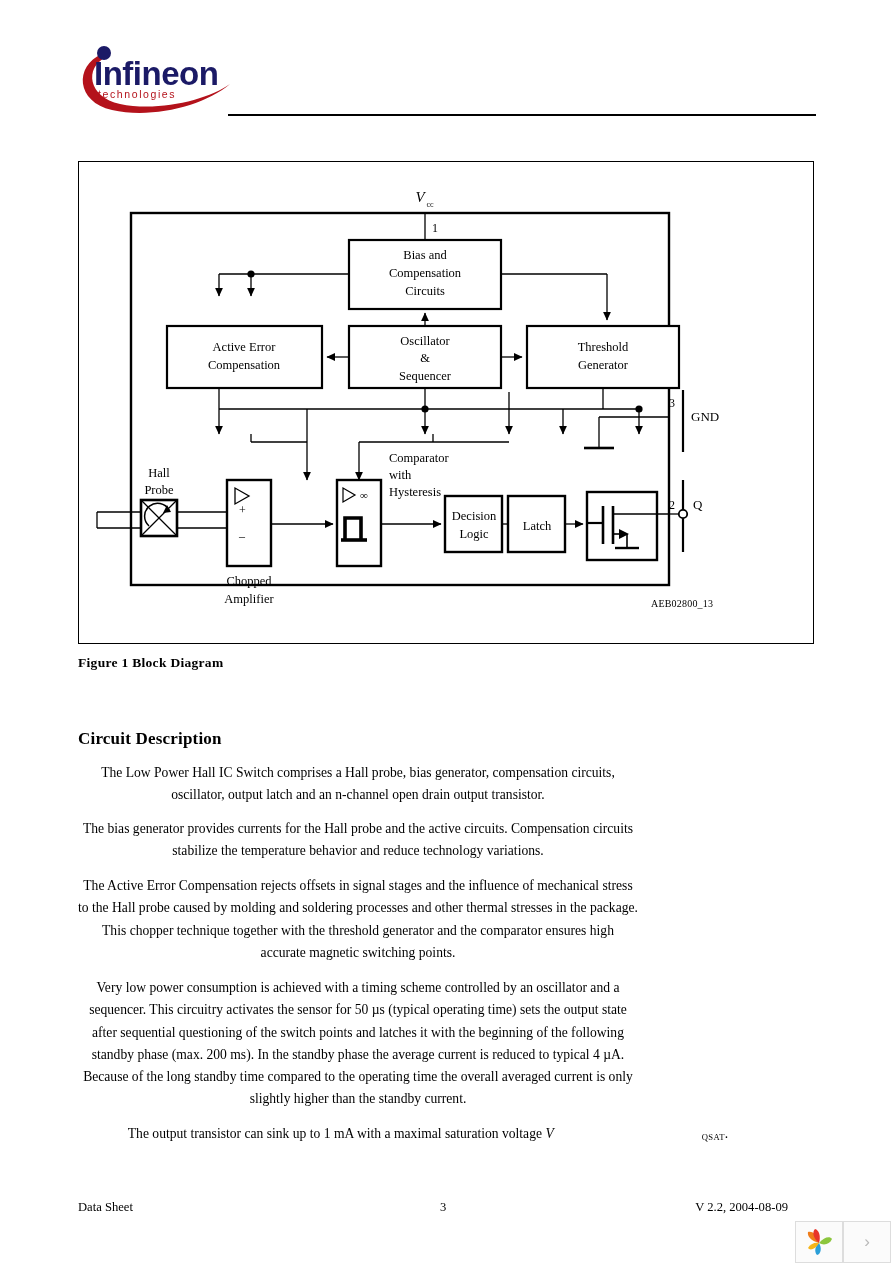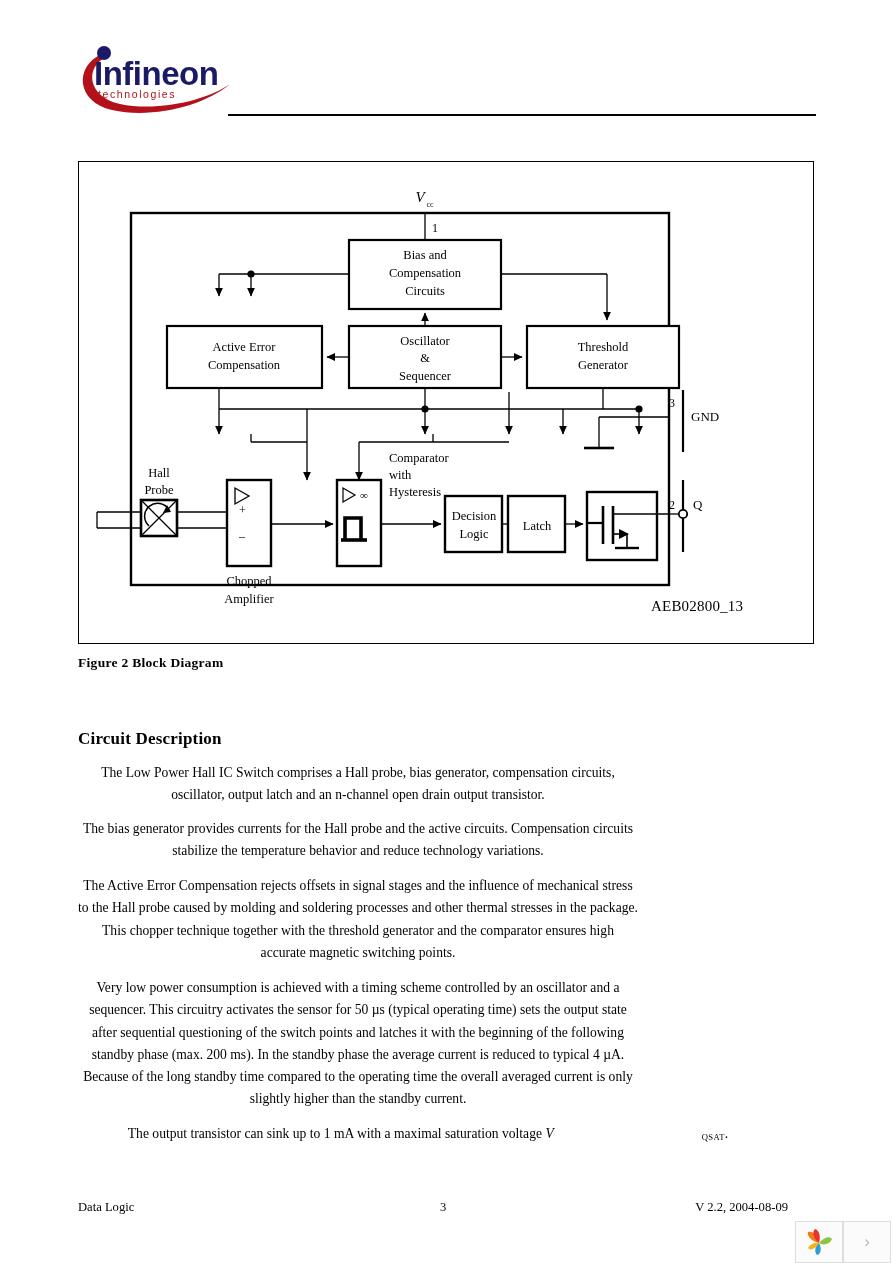--- a/index.html
+++ b/index.html
@@ -46,21 +46,21 @@
     background: #ffffff;
   }
   #diagram-canvas {
     position: absolute;
     left: 0; top: 0;
     width: 736px; height: 483px;
   }
   #fig-id {
     position: absolute;
     left: 572px; top: 436px;
-    font-size: 15px;
+    font-size: 10px;
     font-family: "Liberation Serif", serif;
     letter-spacing: 0.2px;
     white-space: nowrap;
     text-align: right;
   }
 
   #figure-caption {
     position: absolute;
     left: 78px; top: 655px;
     font-size: 13.5px;
@@ -330,35 +330,35 @@
       <text x="458" y="368" font-size="12.5">Latch</text>
 
       <text x="596" y="347" font-size="12" text-anchor="end">2</text>
       <text x="614" y="347" font-size="13" text-anchor="start">Q</text>
     </g>
   </svg>
 
   <div id="fig-id">AEB02800_13</div>
 </div>
 
-<div id="figure-caption">Figure 2  Block Diagram</div>
+<div id="figure-caption">Figure 1  Block Diagram</div>
 
 <div id="section-heading">Circuit Description</div>
 
 <div class="para" id="para-0">The Low Power Hall IC Switch comprises a Hall probe, bias generator, compensation circuits, oscillator, output latch and an n-channel open drain output transistor.</div>
 <div class="para" id="para-1">The bias generator provides currents for the Hall probe and the active circuits. Compensation circuits stabilize the temperature behavior and reduce technology variations.</div>
 <div class="para" id="para-2">The Active Error Compensation rejects offsets in signal stages and the influence of mechanical stress to the Hall probe caused by molding and soldering processes and other thermal stresses in the package. This chopper technique together with the threshold generator and the comparator ensures high accurate magnetic switching points.</div>
 <div class="para" id="para-3">Very low power consumption is achieved with a timing scheme controlled by an oscillator and a sequencer. This circuitry activates the sensor for 50 µs (typical operating time) sets the output state after sequential questioning of the switch points and latches it with the beginning of the following standby phase (max. 200 ms). In the standby phase the average current is reduced to typical 4 µA. Because of the long standby time compared to the operating time the overall averaged current is only slightly higher than the standby current.</div>
 
 <div class="para" id="para-4">
   <span>The output transistor can sink up to 1 mA with a maximal saturation voltage </span><span class="ital">V</span><span class="wide-gap"></span><span class="sub">QSAT</span><span>.</span>
 </div>
 
 <div id="footer">
-  <div id="footer-left">Data Logic</div>
+  <div id="footer-left">Data Sheet</div>
   <div id="footer-center">3</div>
   <div id="footer-right">V 2.2, 2004-08-09</div>
 </div>
 
 <div id="corner-widget">
   <div class="cw-cell">
     <svg width="30" height="30" viewBox="0 0 30 30">
       <path d="M15 16 C7 14, 3 9, 4 5 C9 4, 14 8, 15 16 Z" fill="#ef7d1a"></path>
       <path d="M15 16 C9 11, 8 5, 11 2 C15 3, 17 9, 15 16 Z" fill="#e8342a"></path>
       <path d="M15 16 C20 10, 26 9, 28 12 C26 17, 20 19, 15 16 Z" fill="#8cc63e"></path>

